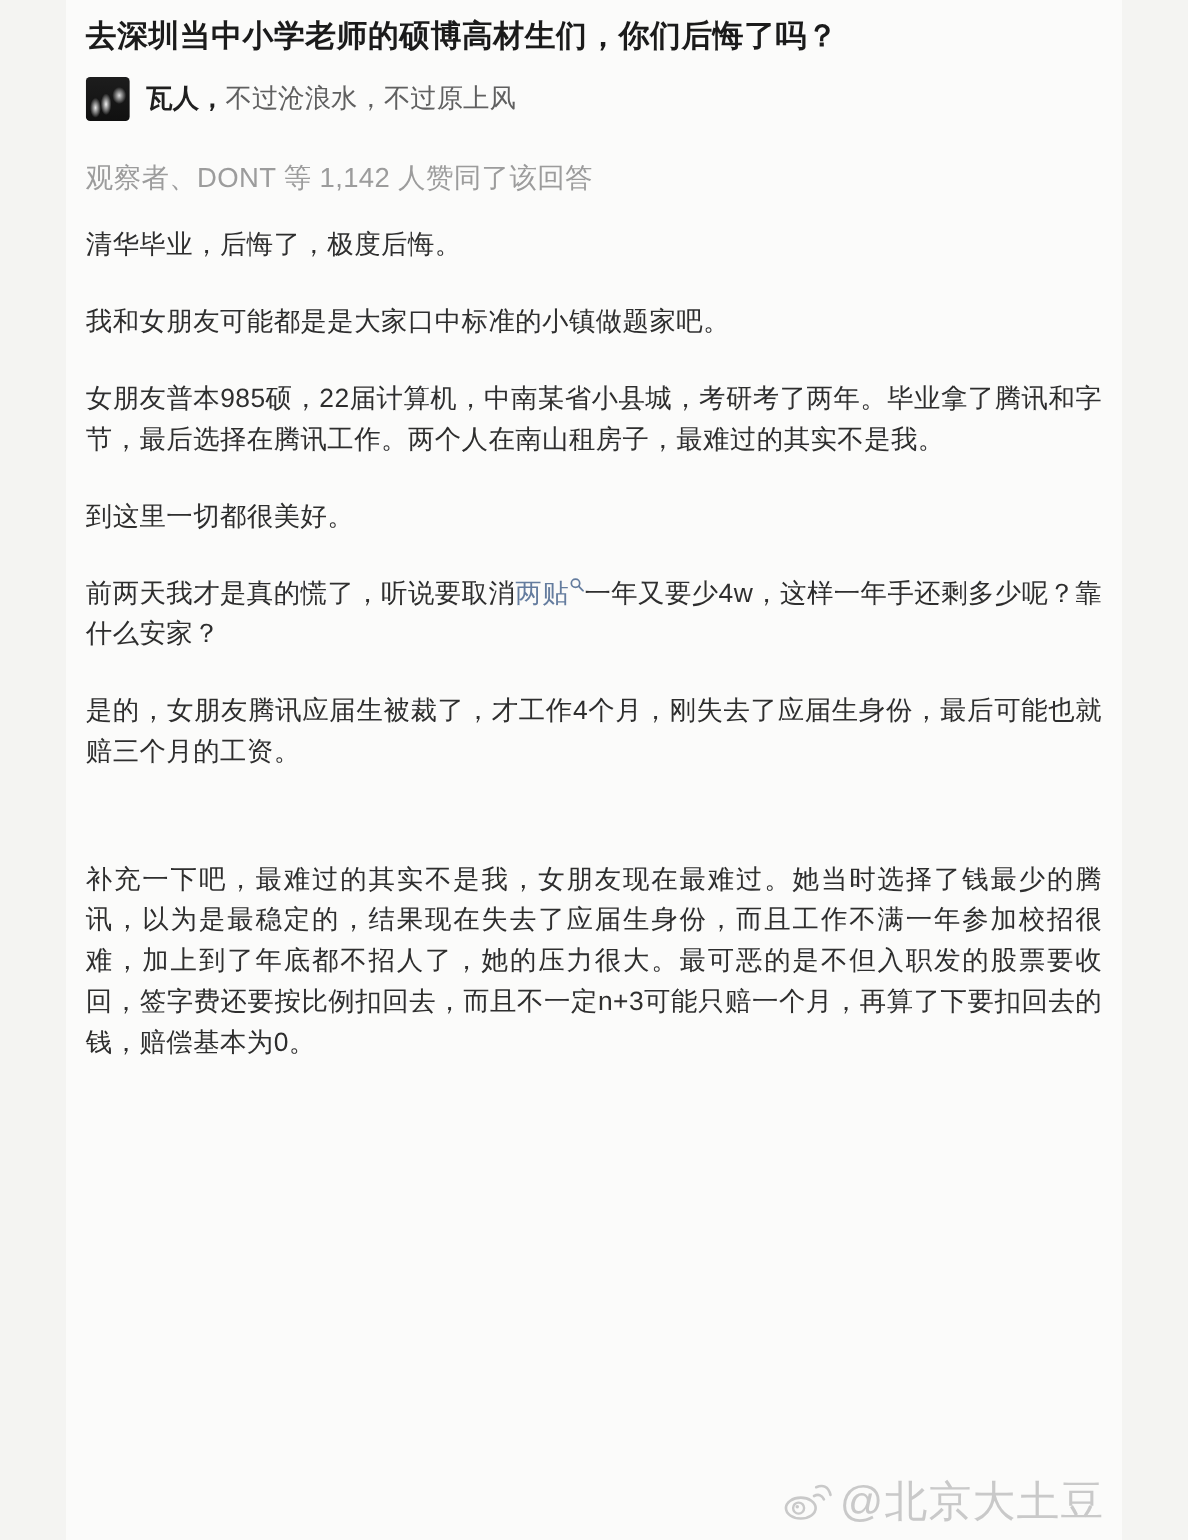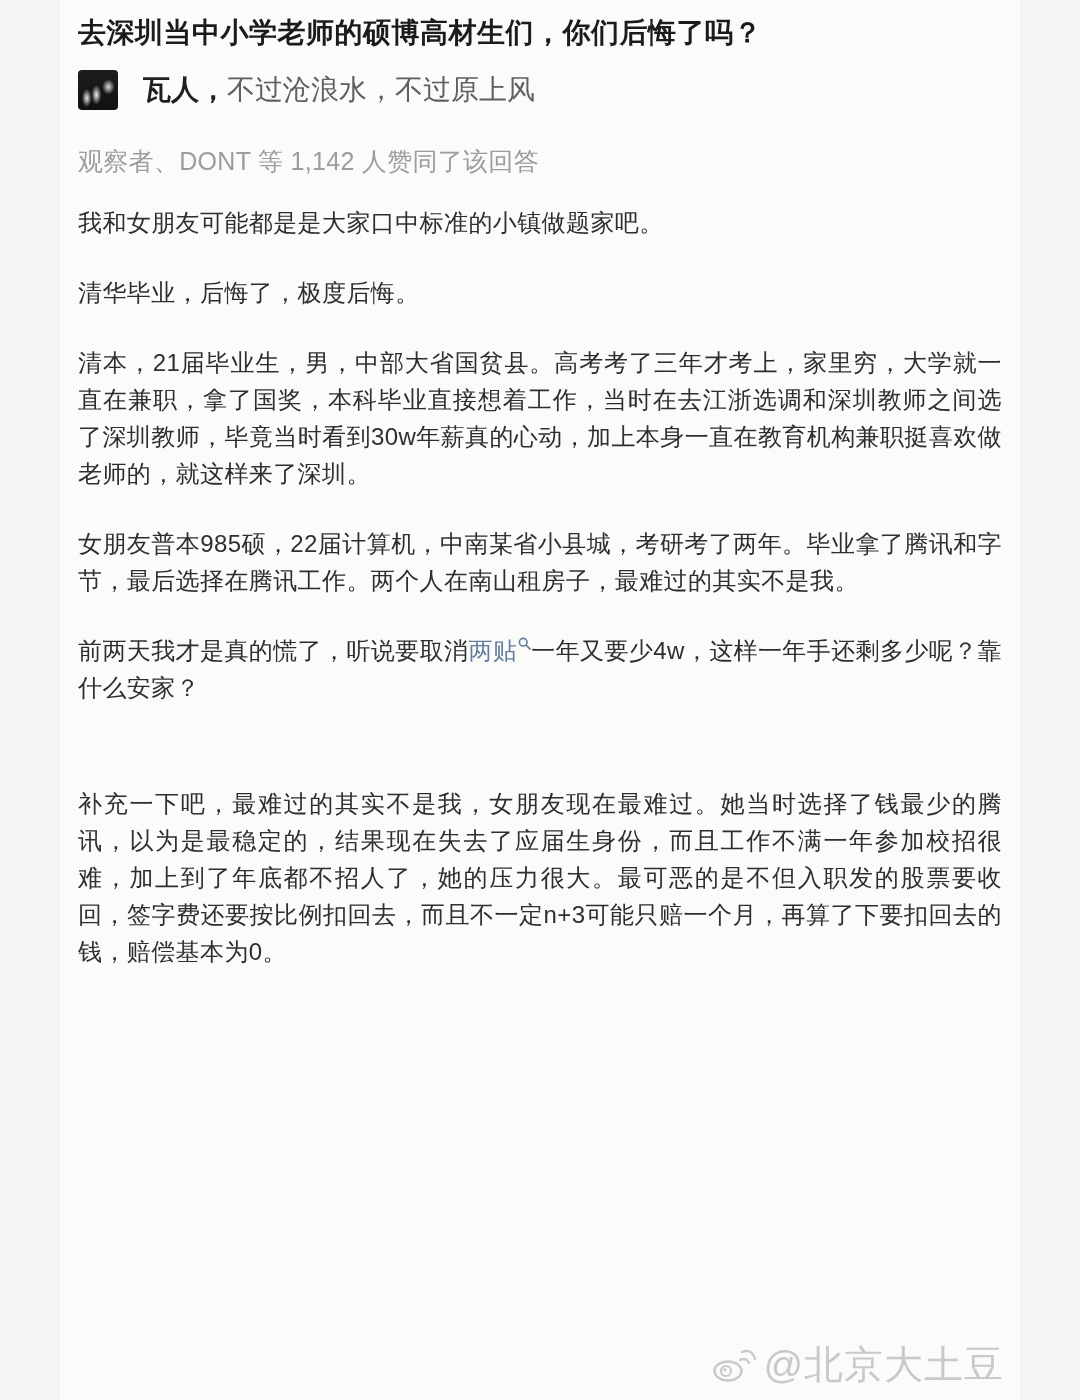--- a/index.html
+++ b/index.html
@@ -40,22 +40,22 @@
     height: 40px;
     border-radius: 4px;
     background-image:
       radial-gradient(ellipse 7px 13px at 22% 70%, #e9e9e9 0%, rgba(233,233,233,0) 70%),
       radial-gradient(ellipse 7px 14px at 46% 62%, #f1f1f1 0%, rgba(241,241,241,0) 70%),
       radial-gradient(ellipse 9px 11px at 76% 42%, #dddddd 0%, rgba(221,221,221,0) 70%),
       linear-gradient(#1d1d1d, #101010);
     cursor: pointer;
   }
   .author-line {
-    margin-left: 25px;
-    font-size: 28px;
+    margin-left: 15px;
+    font-size: 24px;
     color: #606060;
     line-height: 40px;
     white-space: nowrap;
   }
   .author-name, .author-sep {
     font-weight: 700;
     color: #1f1f1f;
   }
   .author-name { cursor: pointer; }
 
@@ -112,28 +112,29 @@
     <div class="author-row">
       <div class="avatar"></div>
       <div class="author-line">
         <span class="author-name">瓦人</span><span class="author-sep">，</span><span class="author-bio">不过沧浪水，不过原上风</span>
       </div>
     </div>
 
     <div class="upvote-line">观察者、DONT 等 1,142 人赞同了该回答</div>
 
     <div class="answer-body">
+      <p>清华毕业，后悔了，极度后悔。</p>
       <p>我和女朋友可能都是是大家口中标准的小镇做题家吧。</p>
-      <p>清华毕业，后悔了，极度后悔。</p>
-      <p>清本，21届毕业生，男，中部大省国贫县。高考考了三年才考上，家里穷，大学就一直在兼职，拿了国奖，本科毕业直接想着工作，当时在去江浙选调和深圳教师之间选了深圳教师，毕竟当时看到30w年薪真的心动，加上本身一直在教育机构兼职挺喜欢做老师的，就这样来了深圳。</p>
       <p>女朋友普本985硕，22届计算机，中南某省小县城，考研考了两年。毕业拿了腾讯和字节，最后选择在腾讯工作。两个人在南山租房子，最难过的其实不是我。</p>
+      <p>到这里一切都很美好。</p>
       <p><span>前两天我才是真的慌了，听说要取消</span><span class="search-link"><span>两贴</span><svg class="mag" width="13" height="13" viewBox="0 0 14 14" aria-hidden="true">
              <circle cx="5.6" cy="5.6" r="4.1" fill="none" stroke="#647c9e" stroke-width="1.7"></circle>
              <line x1="8.8" y1="8.8" x2="13" y2="13" stroke="#647c9e" stroke-width="1.7" stroke-linecap="round"></line>
            </svg></span><span>一年又要少4w，这样一年手还剩多少呢？靠什么安家？</span></p>
+      <p>是的，女朋友腾讯应届生被裁了，才工作4个月，刚失去了应届生身份，最后可能也就赔三个月的工资。</p>
       <p class="extra-gap">补充一下吧，最难过的其实不是我，女朋友现在最难过。她当时选择了钱最少的腾讯，以为是最稳定的，结果现在失去了应届生身份，而且工作不满一年参加校招很难，加上到了年底都不招人了，她的压力很大。最可恶的是不但入职发的股票要收回，签字费还要按比例扣回去，而且不一定n+3可能只赔一个月，再算了下要扣回去的钱，赔偿基本为0。</p>
     </div>
 
   </div>
 
   <div class="watermark">
     <svg class="weibo-svg" width="46" height="36" viewBox="0 0 46 36" aria-hidden="true">
       <ellipse cx="17" cy="24" rx="13.5" ry="9.5" fill="none" stroke="#c9c9c9" stroke-width="2.4"></ellipse>
       <circle cx="15" cy="24" r="5" fill="none" stroke="#c9c9c9" stroke-width="2.2"></circle>
       <circle cx="13.8" cy="22.8" r="1.6" fill="#c9c9c9"></circle>

